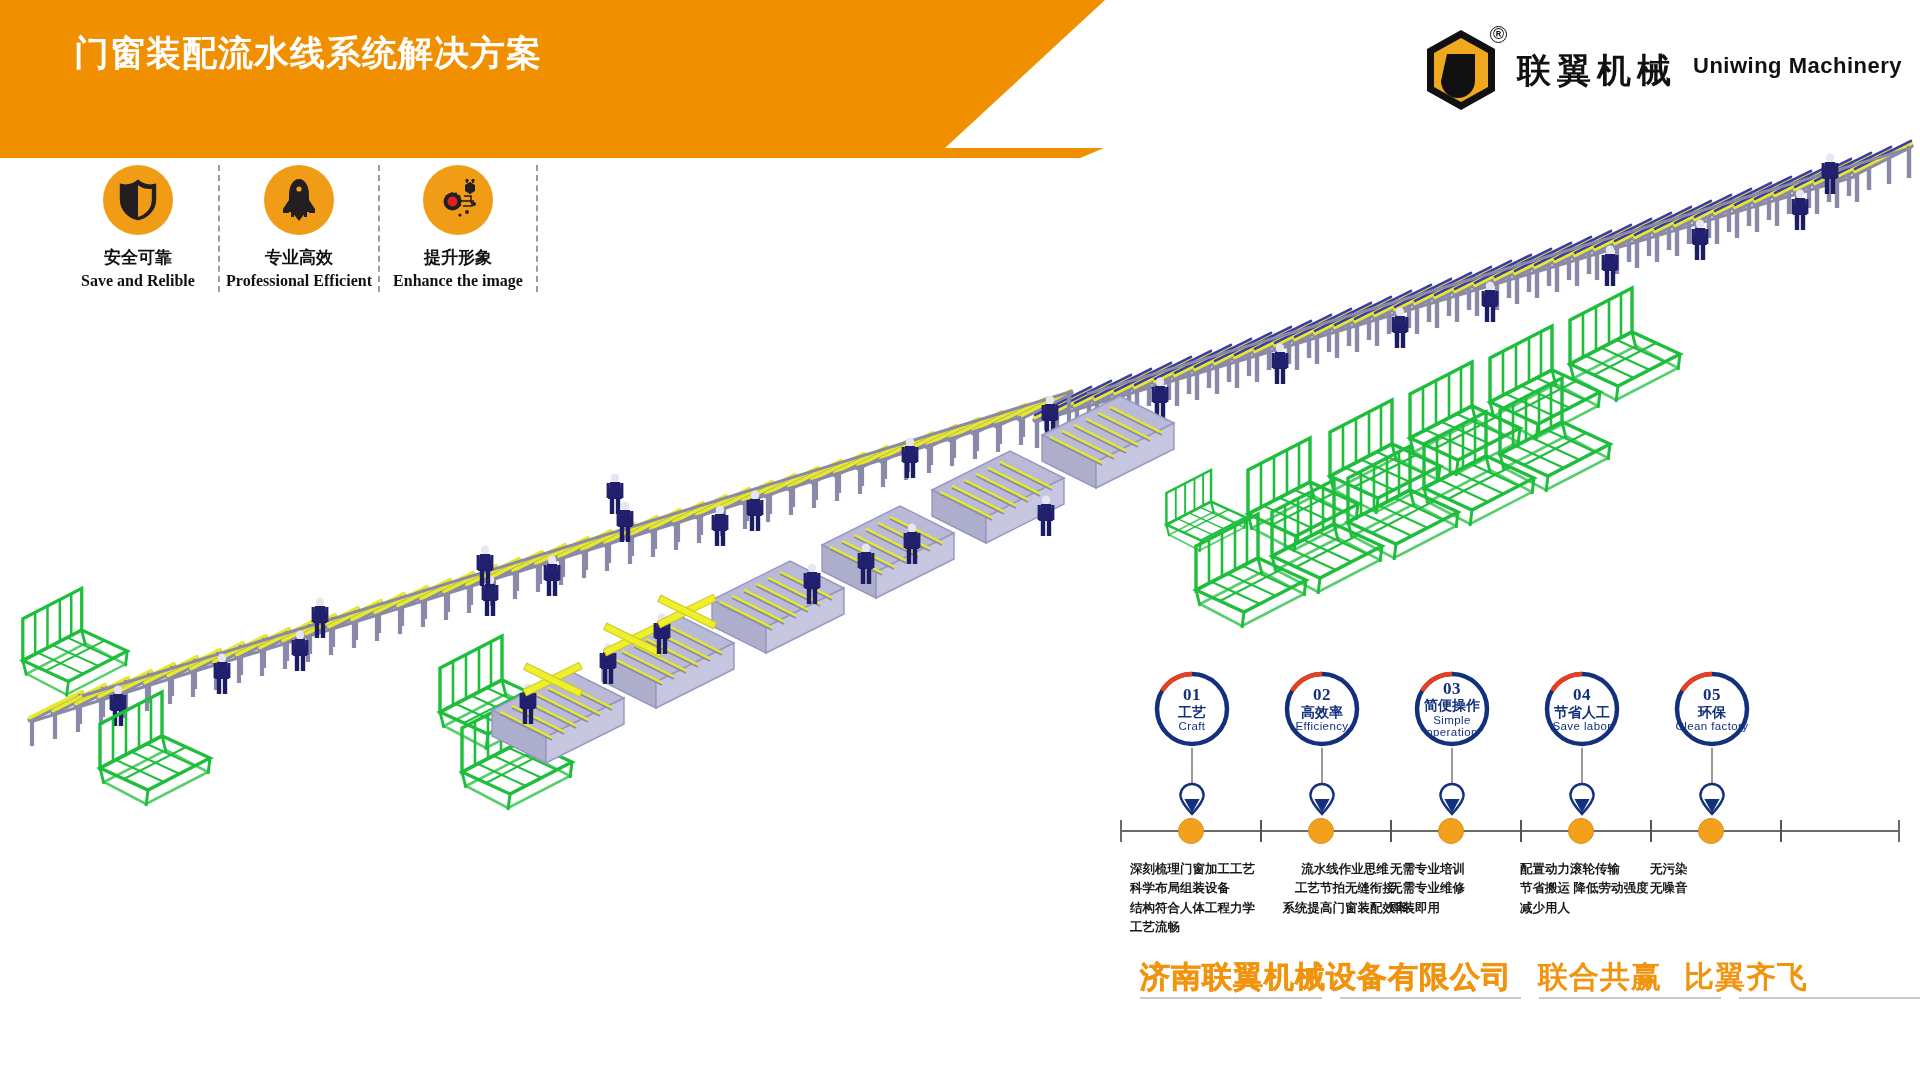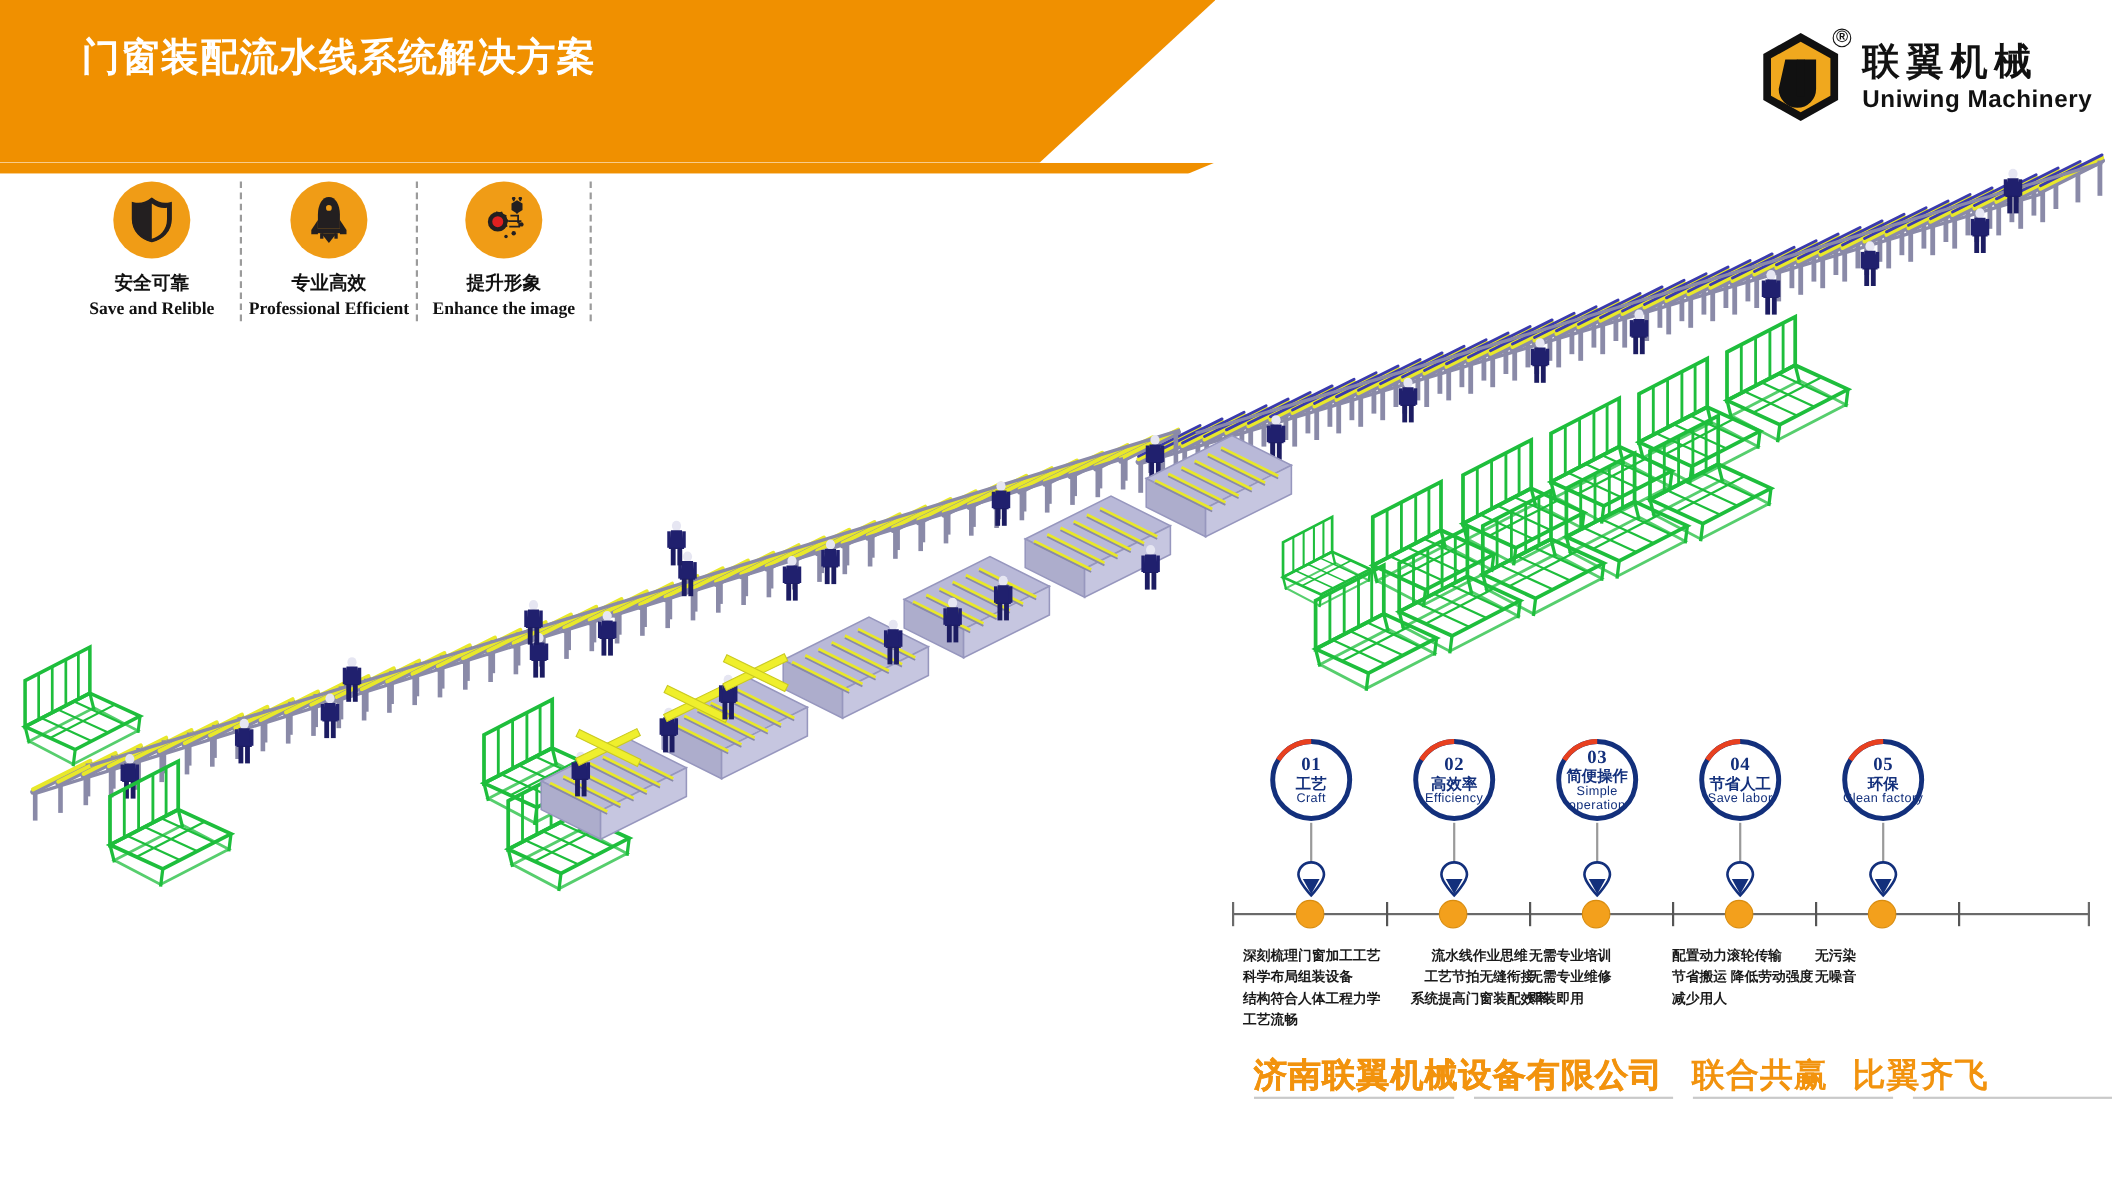--- a/index.html
+++ b/index.html
@@ -41,21 +41,21 @@
     position: absolute; right: 18px; top: 24px;
     display: flex; align-items: center; gap: 14px;
   }
   .logo-mark { position: relative; width: 84px; height: 92px; }
   .logo-reg {
     position: absolute; right: -4px; top: 2px;
     font-size: 15px; color: #111; font-weight: bold;
     border: 1.6px solid #111; border-radius: 50%;
     width: 17px; height: 17px; line-height: 14px; text-align: center;
   }
-  .logo-text { display: flex; flex-direction: column; }
+  .logo-text { display: flex; flex-direction: row; gap: 16px; }
   .logo-cn {
     font-size: 34px; font-weight: bold; color: #111;
     letter-spacing: 6px; line-height: 1.12;
   }
   .logo-en {
     font-size: 22px; font-weight: bold; color: #111;
     letter-spacing: 0.5px; line-height: 1.15; margin-top: 2px;
   }
 
   

